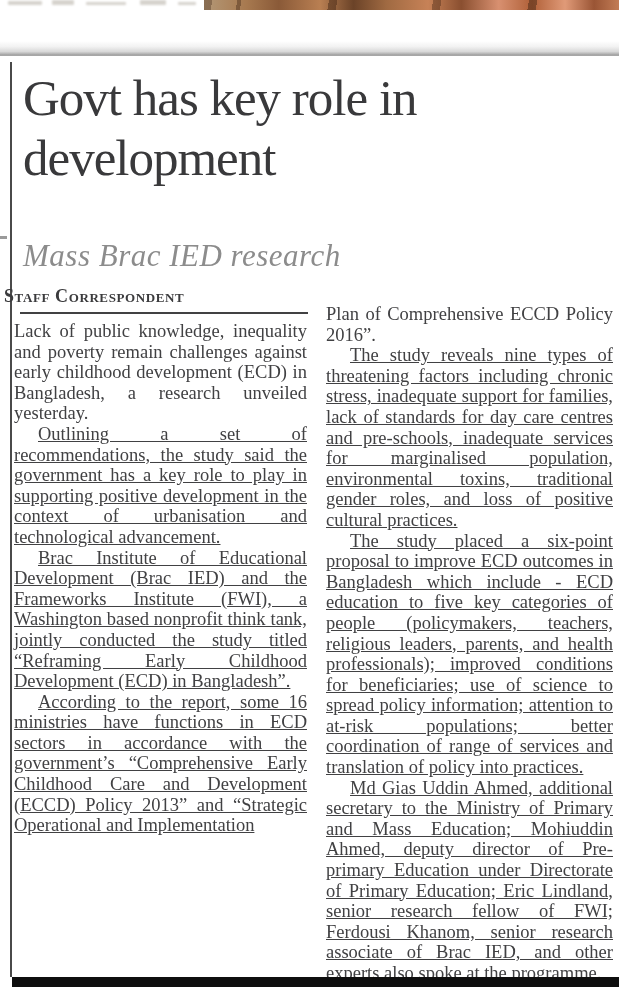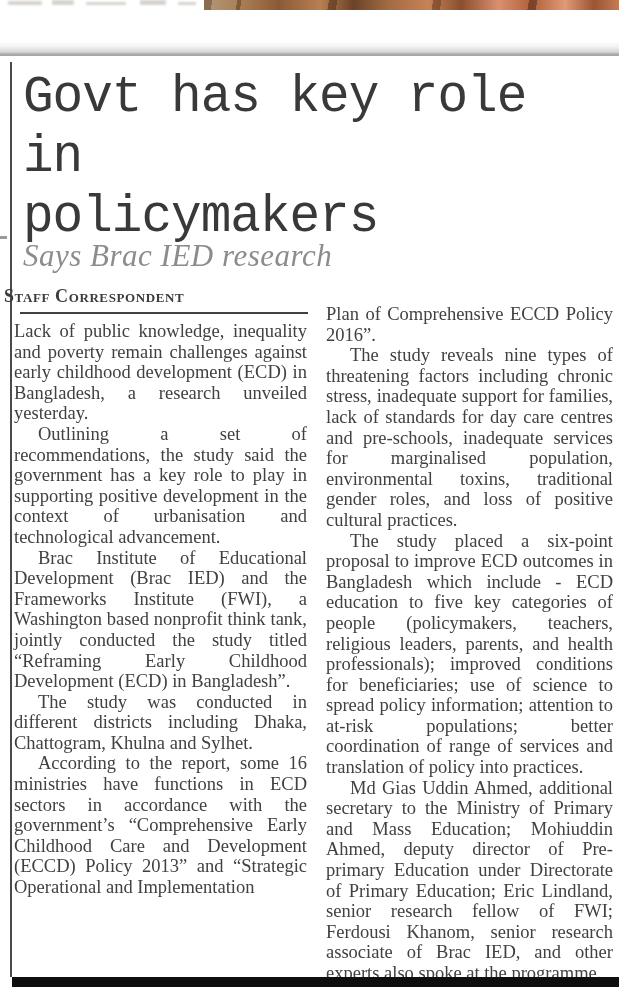--- a/index.html
+++ b/index.html
@@ -48,21 +48,20 @@
 
   
   .headline {
     position: absolute;
     left: 23px; top: 68px; width: 590px;
     font-size: 51px;
     line-height: 60px;
     letter-spacing: -1px;
     color: #39393b;
     font-weight: 400;
-    font-family: Liberation Mono, monospace;
   }
   .subhead {
     position: absolute;
     left: 23px; top: 238px; width: 420px;
     font-size: 31px;
     font-style: italic;
     color: #8c8c8c;
     letter-spacing: 0.5px;
   }
   .byline {
@@ -84,21 +83,21 @@
   .col {
     position: absolute;
     font-size: 18.5px;
     line-height: 20.6px;
     color: #414143;
     text-align: justify;
     hyphens: none;
   }
   .col-1 { left: 14px; top: 321px; width: 293px; }
   .col-2 { left: 326px; top: 304px; width: 287px; }
-  .col p.indent { text-indent: 24px; }
+  .col p.indent { text-indent: 24px; text-decoration: underline; }
 
   
   .bottom-bar {
     position: absolute;
     left: 12px; top: 977px; width: 607px; height: 10px;
     background: #0e0e0e;
   }
 </style>
 </head>
 <body>
@@ -111,33 +110,32 @@
 
 <div class="photo-strip"></div>
 
 <div class="page-edge-shadow"></div>
 
 <div class="left-rule"></div>
 <div class="left-tick"></div>
 
 <h1 class="headline">
   <div>Govt has key role in</div>
-  <div>policymakers</div>
+  <div>development</div>
 </h1>
 
-<div class="subhead">Says Brac IED research</div>
+<div class="subhead">Mass Brac IED research</div>
 
 <div class="byline">Staff Correspondent</div>
 <div class="byline-rule"></div>
 
 <div class="col col-1">
   <p>Lack of public knowledge, inequality and poverty remain challenges against early childhood development (ECD) in Bangladesh, a research unveiled yesterday.</p>
   <p class="indent">Outlining a set of recommendations, the study said the government has a key role to play in supporting positive development in the context of urbanisation and technological advancement.</p>
   <p class="indent">Brac Institute of Educational Development (Brac IED) and the Frameworks Institute (FWI), a Washington based nonprofit think tank, jointly conducted the study titled “Reframing Early Childhood Development (ECD) in Bangladesh”.</p>
-  <p class="indent">The study was conducted in different districts including Dhaka, Chattogram, Khulna and Sylhet.</p>
   <p class="indent">According to the report, some 16 ministries have functions in ECD sectors in accordance with the government’s “Comprehensive Early Childhood Care and Development (ECCD) Policy 2013” and “Strategic Operational and Implementation</p>
 </div>
 
 <div class="col col-2">
   <p>Plan of Comprehensive ECCD Policy 2016”.</p>
   <p class="indent">The study reveals nine types of threatening factors including chronic stress, inadequate support for families, lack of standards for day care centres and pre-schools, inadequate services for marginalised population, environmental toxins, traditional gender roles, and loss of positive cultural practices.</p>
   <p class="indent">The study placed a six-point proposal to improve ECD outcomes in Bangladesh which include - ECD education to five key categories of people (policymakers, teachers, religious leaders, parents, and health professionals); improved conditions for beneficiaries; use of science to spread policy information; attention to at-risk populations; better coordination of range of services and translation of policy into practices.</p>
   <p class="indent">Md Gias Uddin Ahmed, additional secretary to the Ministry of Primary and Mass Education; Mohiuddin Ahmed, deputy director of Pre-primary Education under Directorate of Primary Education; Eric Lindland, senior research fellow of FWI; Ferdousi Khanom, senior research associate of Brac IED, and other experts also spoke at the programme.</p>
 </div>
 

